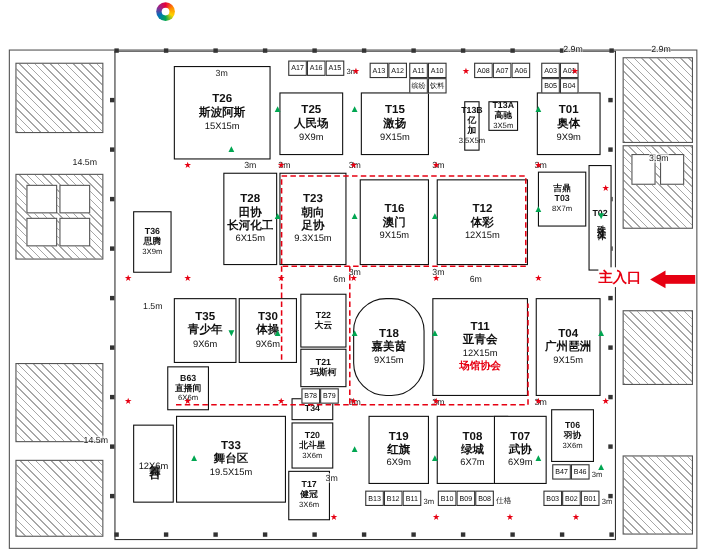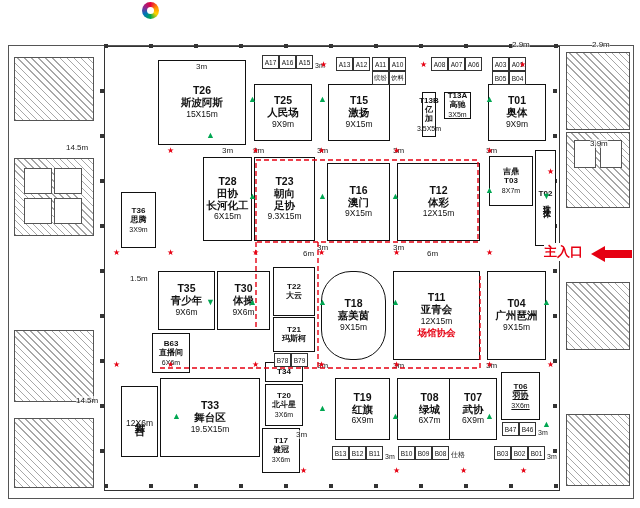--- a/index.html
+++ b/index.html
@@ -204,21 +204,21 @@
       <div class="booth" style="left: 397px; top: 378px; width: 65px; height: 62px;">
         <div class="bid">T08</div>
         <div class="bname">绿城</div>
         <div class="bdims">6X7m</div>
       </div>
       <div class="booth" style="left: 449px; top: 378px; width: 48px; height: 62px;">
         <div class="bid">T07</div>
         <div class="bname">武协</div>
         <div class="bdims">6X9m</div>
       </div>
-      <div class="booth small" style="left: 501px; top: 372px; width: 39px; height: 48px; text-decoration: underline;">
+      <div class="booth small" style="left: 501px; top: 372px; width: 39px; height: 48px;">
         <div class="bid">T06</div>
         <div class="bname">羽协</div>
         <div class="bdims">3X6m</div>
       </div>
       <div class="cellgroup" style="left: 262px; top: 55px;">
         <div class="cell">A17</div>
         <div class="cell">A16</div>
         <div class="cell">A15</div>
         <div class="cellnote">3m</div>
       </div>

